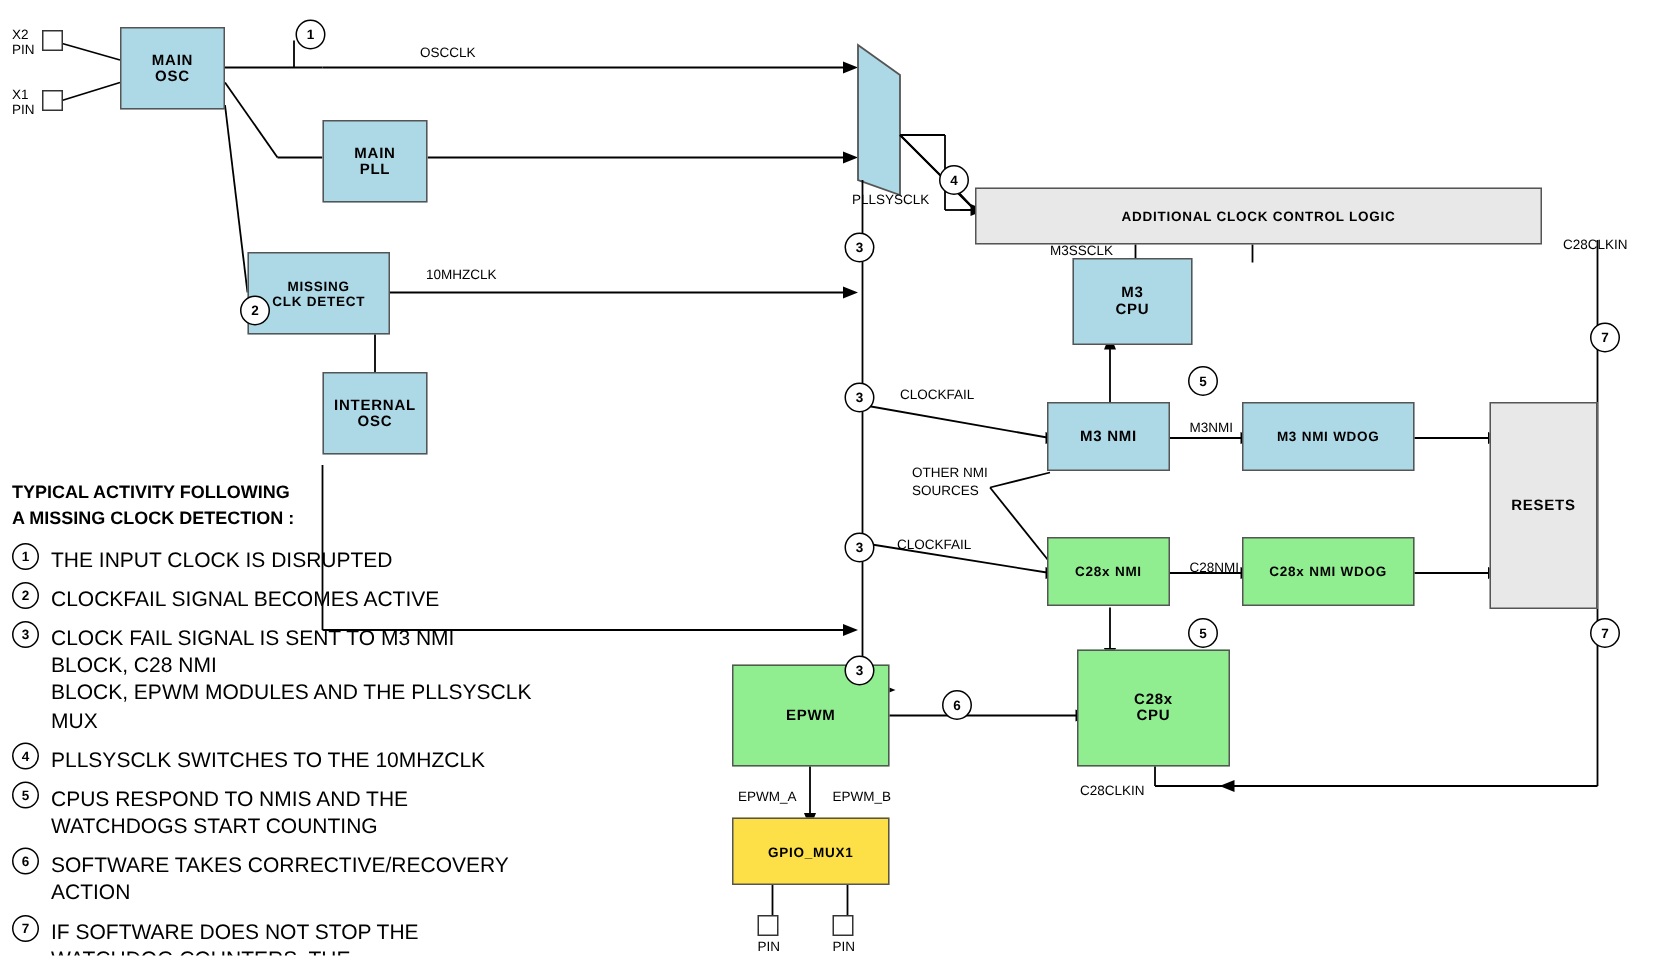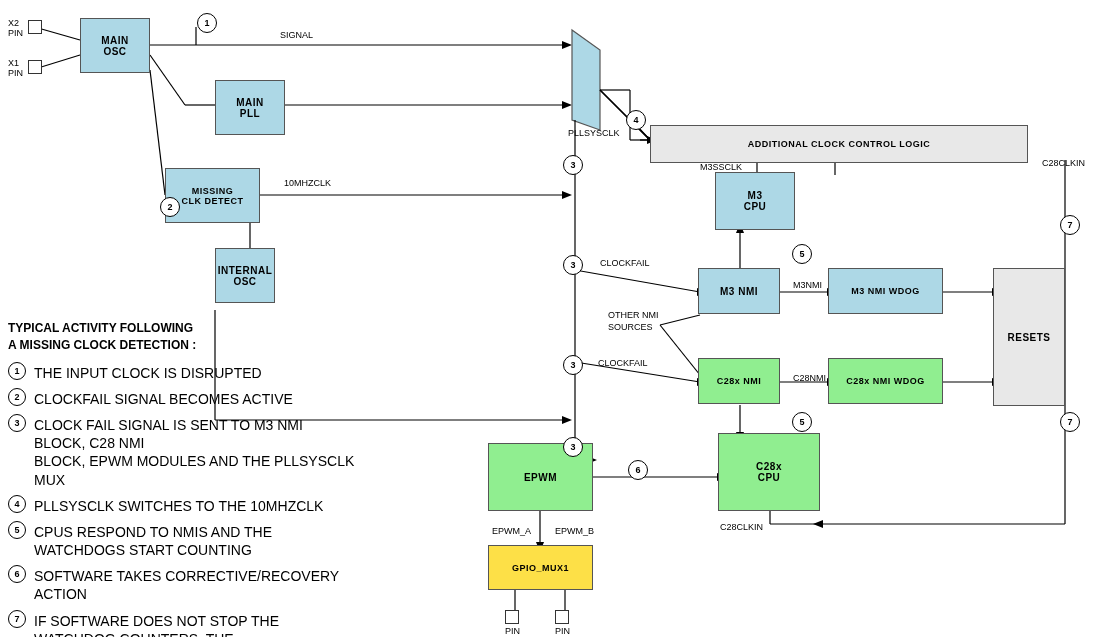--- a/index.html
+++ b/index.html
@@ -208,38 +208,38 @@
   </svg>
 
   <div class="pin-box" style="left:28px; top:20px;"></div>
   <div class="pin-box" style="left:28px; top:60px;"></div>
   <div class="label" style="left:8px; top:18px;">X2<br>PIN</div>
   <div class="label" style="left:8px; top:58px;">X1<br>PIN</div>
 
   <div class="box box-blue" style="left:80px; top:18px; width:70px; height:55px;">MAIN<br>OSC</div>
   <div class="box box-blue" style="left:215px; top:80px; width:70px; height:55px;">MAIN<br>PLL</div>
   <div class="box box-blue" style="left:165px; top:168px; width:95px; height:55px; font-size:9px;">MISSING<br>CLK DETECT</div>
-  <div class="box box-blue" style="left:215px; top:248px; width:60px; height:55px;">INTERNAL<br>OSC</div>
+  <div class="box box-blue" style="left:215px; top:248px; width:70px; height:55px;">INTERNAL<br>OSC</div>
   <div class="box box-light-gray" style="left:650px; top:125px; width:378px; height:38px; font-size:9px;">ADDITIONAL CLOCK CONTROL LOGIC</div>
   <div class="box box-blue" style="left:715px; top:172px; width:80px; height:58px;">M3<br>CPU</div>
   <div class="box box-blue" style="left:698px; top:268px; width:82px; height:46px;">M3 NMI</div>
   <div class="box box-blue" style="left:828px; top:268px; width:115px; height:46px; font-size:9px;">M3 NMI WDOG</div>
   <div class="box box-green" style="left:698px; top:358px; width:82px; height:46px; font-size:9px;">C28x NMI</div>
   <div class="box box-green" style="left:828px; top:358px; width:115px; height:46px; font-size:9px;">C28x NMI WDOG</div>
   <div class="box box-green" style="left:488px; top:443px; width:105px; height:68px;">EPWM</div>
   <div class="box box-light-gray" style="left:993px; top:268px; width:72px; height:138px; font-size:10px;">RESETS</div>
   <div class="box box-green" style="left:718px; top:433px; width:102px; height:78px;">C28x<br>CPU</div>
   <div class="box box-white" style="left:488px; top:545px; width:105px; height:45px; font-size:9px;">GPIO_MUX1</div>
 
   <div class="pin-box" style="left:505px; top:610px;"></div>
   <div class="pin-box" style="left:555px; top:610px;"></div>
   <div class="label" style="left:505px; top:626px;">PIN</div>
   <div class="label" style="left:555px; top:626px;">PIN</div>
 
-  <div class="label" style="left:280px; top:30px;">SIGNAL</div>
+  <div class="label" style="left:280px; top:30px;">OSCCLK</div>
   <div class="label" style="left:568px; top:128px;">PLLSYSCLK</div>
   <div class="label" style="left:284px; top:178px;">10MHZCLK</div>
   <div class="label" style="left:700px; top:162px;">M3SSCLK</div>
   <div class="label" style="left:1042px; top:158px;">C28CLKIN</div>
   <div class="label" style="left:600px; top:258px;">CLOCKFAIL</div>
   <div class="label" style="left:793px; top:280px;">M3NMI</div>
   <div class="label" style="left:598px; top:358px;">CLOCKFAIL</div>
   <div class="label" style="left:793px; top:373px;">C28NMI</div>
   <div class="label" style="left:608px; top:310px; line-height:1.3;">OTHER NMI<br>SOURCES</div>
   <div class="label" style="left:492px; top:526px;">EPWM_A</div>

